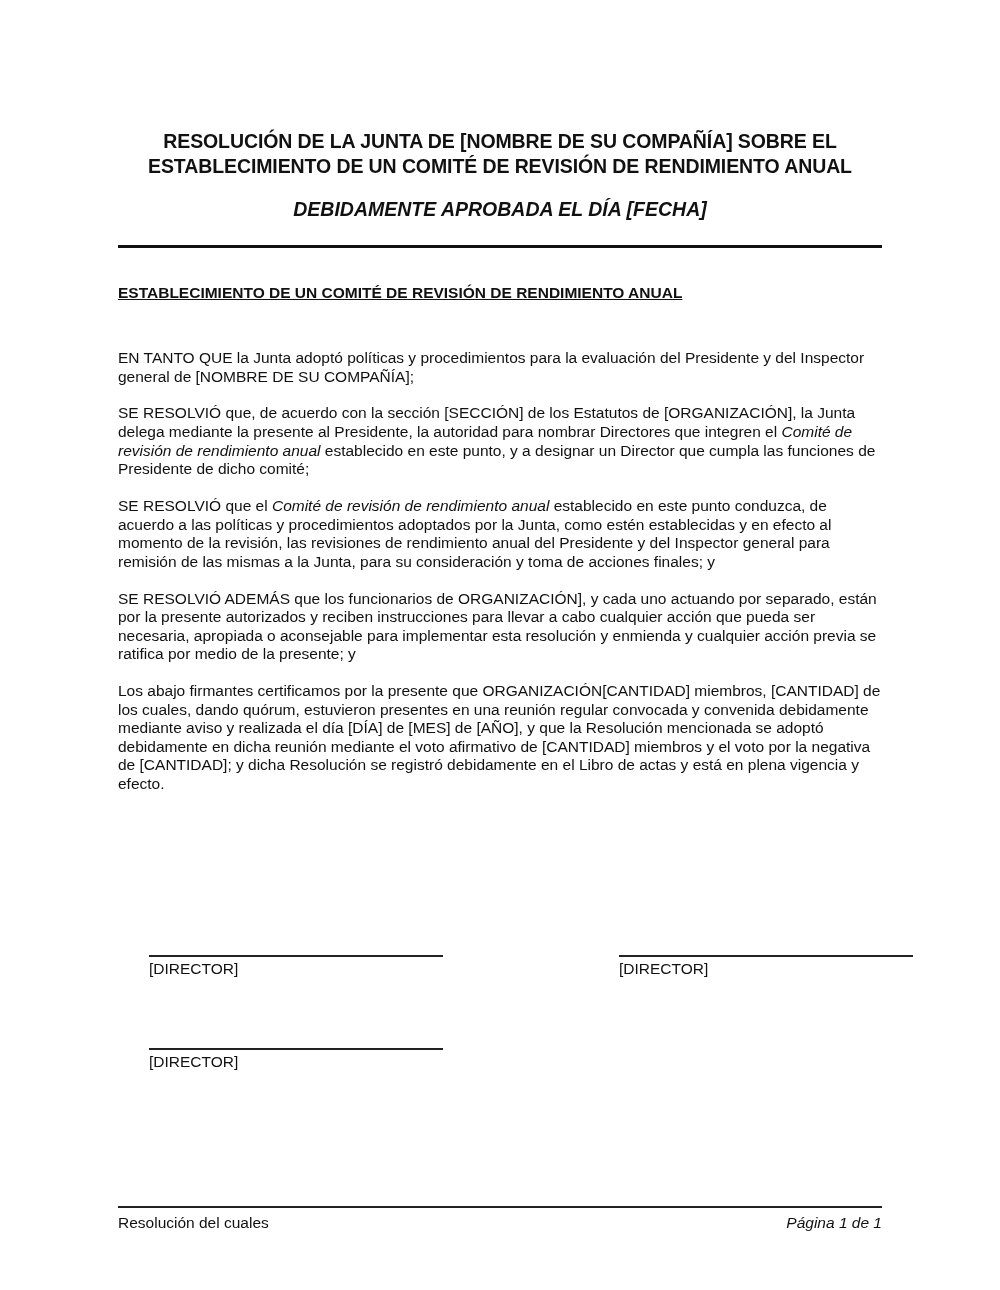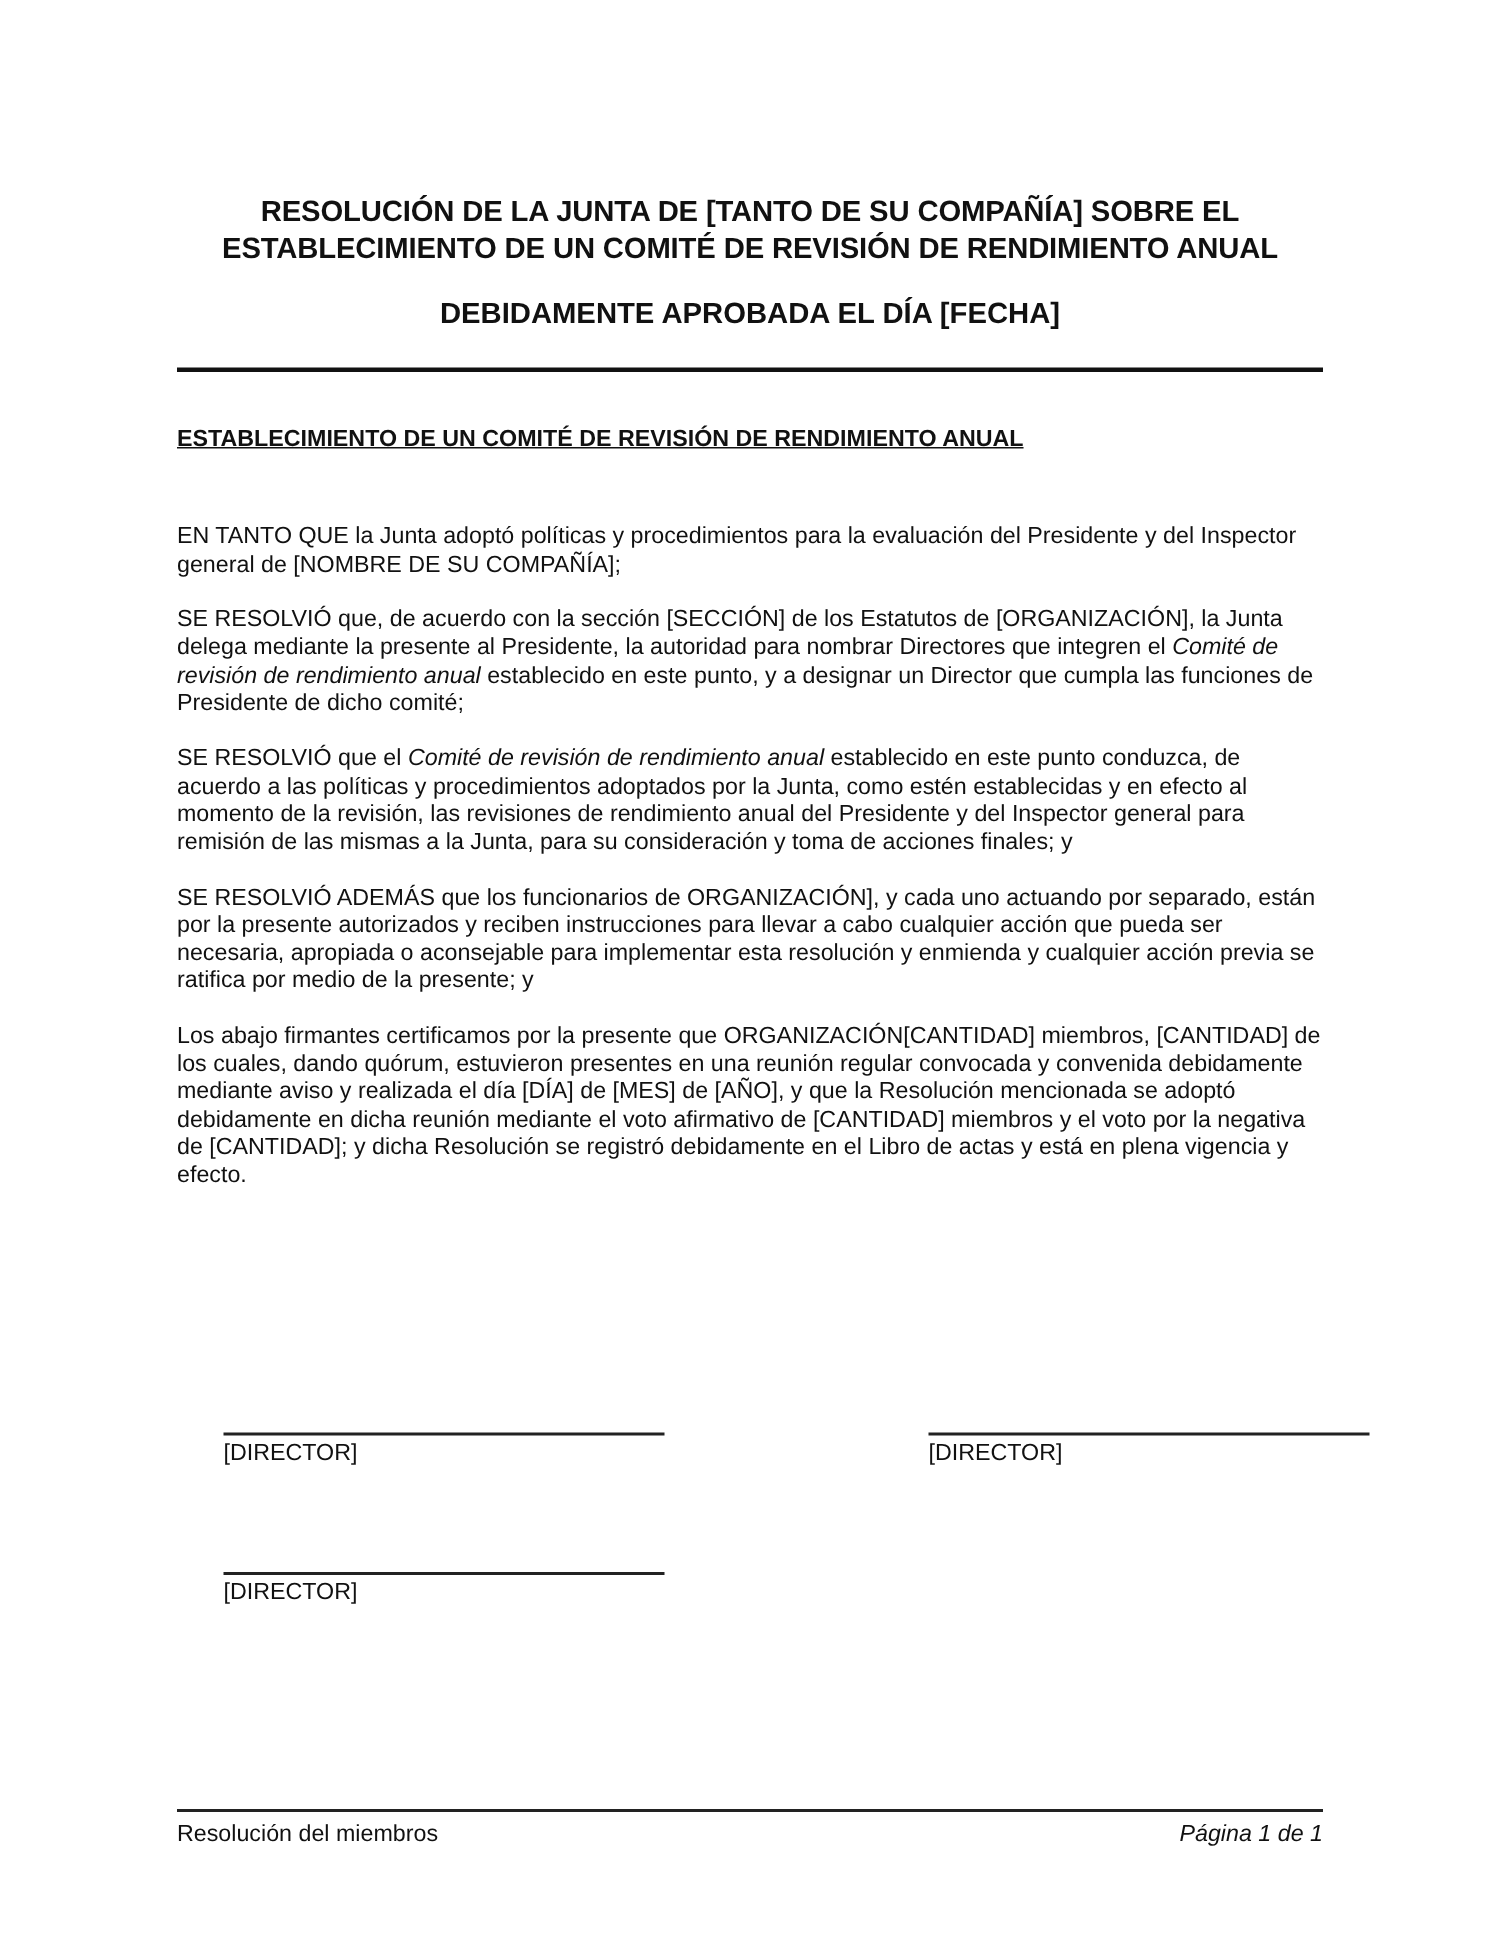--- a/index.html
+++ b/index.html
@@ -2,42 +2,42 @@
 <html><head>
   <meta charset="utf-8">
   <style>
     html, body { margin: 0; padding: 0; background: #ffffff; }
     body { width: 1000px; height: 1290px; position: relative; overflow: hidden;
            font-family: "Liberation Sans", sans-serif; color: #111111; }
     .page { position: absolute; left: 118px; top: 0; width: 764px; height: 1290px; }
     .title { position: absolute; left: 0; top: 129px; width: 764px; text-align: center;
              font-weight: bold; font-size: 19.5px; line-height: 25px; letter-spacing: -0.1px; }
     .subtitle { position: absolute; left: 0; top: 197px; width: 764px; text-align: center;
-                font-weight: bold; font-size: 19.5px; line-height: 25px; }
+                font-weight: bold; font-size: 19.5px; line-height: 25px; font-style: italic; }
     .top-rule { position: absolute; left: 0; top: 245px; width: 764px; height: 3px; background: #111; }
     .section-heading { position: absolute; left: 0; top: 283px; font-weight: bold; font-size: 15.5px;
                        line-height: 19px; text-decoration: underline; }
     .body { position: absolute; left: 0; top: 320px; width: 764px; font-size: 15.5px; line-height: 18.6px; margin-top: 29px; }
     .body p { margin: 0 0 18.2px 0; }
     .body i { font-style: italic; }
     .sig { position: absolute; font-size: 15.5px; line-height: 19px; margin-left: 31px; }
     .sig .line { width: 294px; height: 1.5px; background: #222; margin-bottom: 2px; }
     .sig-1 { left: 0; top: 955px; }
     .sig-2 { left: 470px; top: 955px; }
     .sig-3 { left: 0; top: 1048px; }
     .footer-rule { position: absolute; left: 0; top: 1206px; width: 764px; height: 2px; background: #222; }
     .footer-left { position: absolute; left: 0; top: 1214px; font-size: 15.5px; }
     .footer-right { position: absolute; right: 0; top: 1214px; font-size: 15.5px; font-style: italic; }
   </style>
 </head>
 <body>
 
 <div class="page">
   <div class="title">
-    <div>RESOLUCIÓN DE LA JUNTA DE [TANTO DE SU COMPAÑÍA] SOBRE EL</div>
+    <div>RESOLUCIÓN DE LA JUNTA DE [NOMBRE DE SU COMPAÑÍA] SOBRE EL</div>
     <div>ESTABLECIMIENTO DE UN COMITÉ DE REVISIÓN DE RENDIMIENTO ANUAL</div>
   </div>
   <div class="subtitle">DEBIDAMENTE APROBADA EL DÍA [FECHA]</div>
   <div class="top-rule"></div>
 
   <div class="section-heading">ESTABLECIMIENTO DE UN COMITÉ DE REVISIÓN DE RENDIMIENTO ANUAL</div>
 
   <div class="body">
     <p>EN TANTO QUE la Junta adoptó políticas y procedimientos para la evaluación del Presidente y del Inspector general de [NOMBRE DE SU COMPAÑÍA];</p>
     <p><span>SE RESOLVIÓ que, de acuerdo con la sección [SECCIÓN] de los Estatutos de [ORGANIZACIÓN], la Junta delega mediante la presente al Presidente, la autoridad para nombrar Directores que integren el </span><i>Comité de revisión de rendimiento anual</i><span> establecido en este punto, y a designar un Director que cumpla las funciones de Presidente de dicho comité;</span></p>
@@ -53,15 +53,15 @@
   <div class="sig sig-2">
     <div class="line"></div>
     <div>[DIRECTOR]</div>
   </div>
   <div class="sig sig-3">
     <div class="line"></div>
     <div>[DIRECTOR]</div>
   </div>
 
   <div class="footer-rule"></div>
-  <div class="footer-left">Resolución del miembros</div>
+  <div class="footer-left">Resolución del cuales</div>
   <div class="footer-right">Página 1 de 1</div>
 </div>
 
 </body></html>

